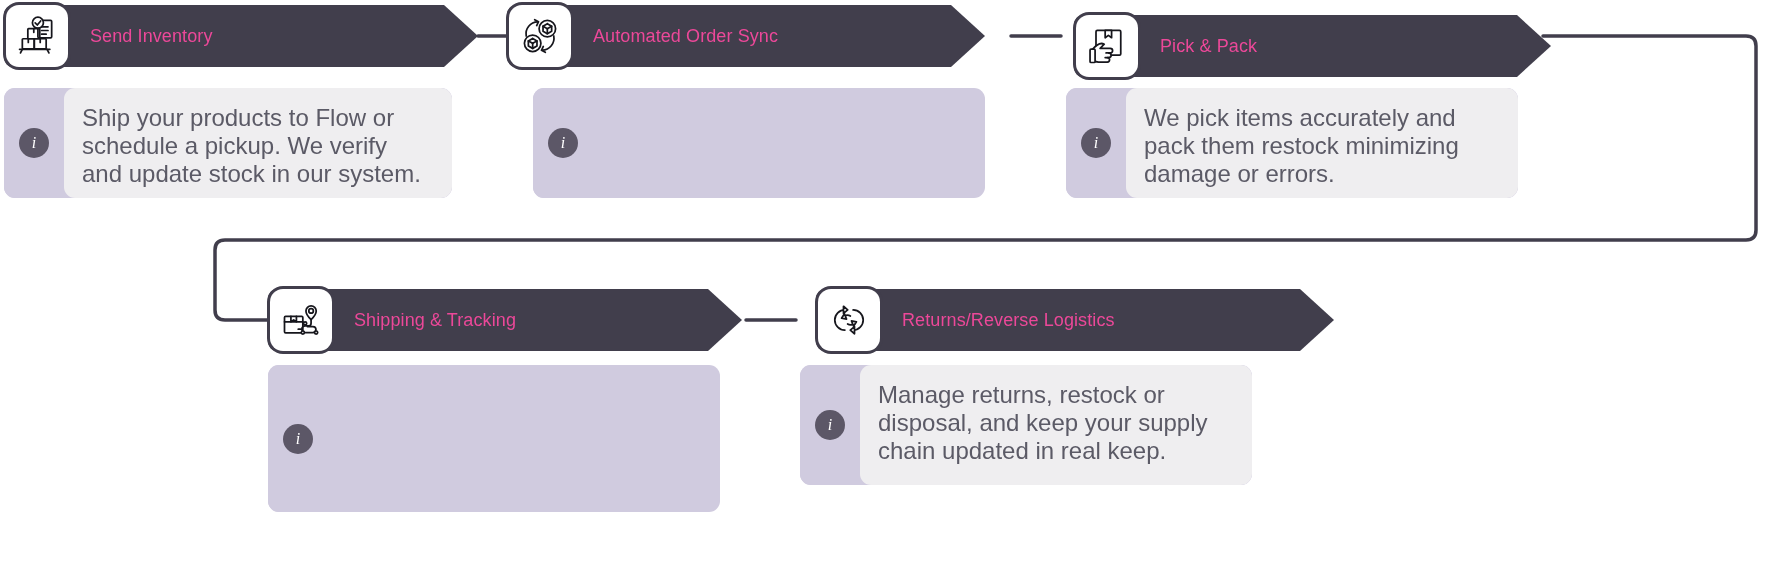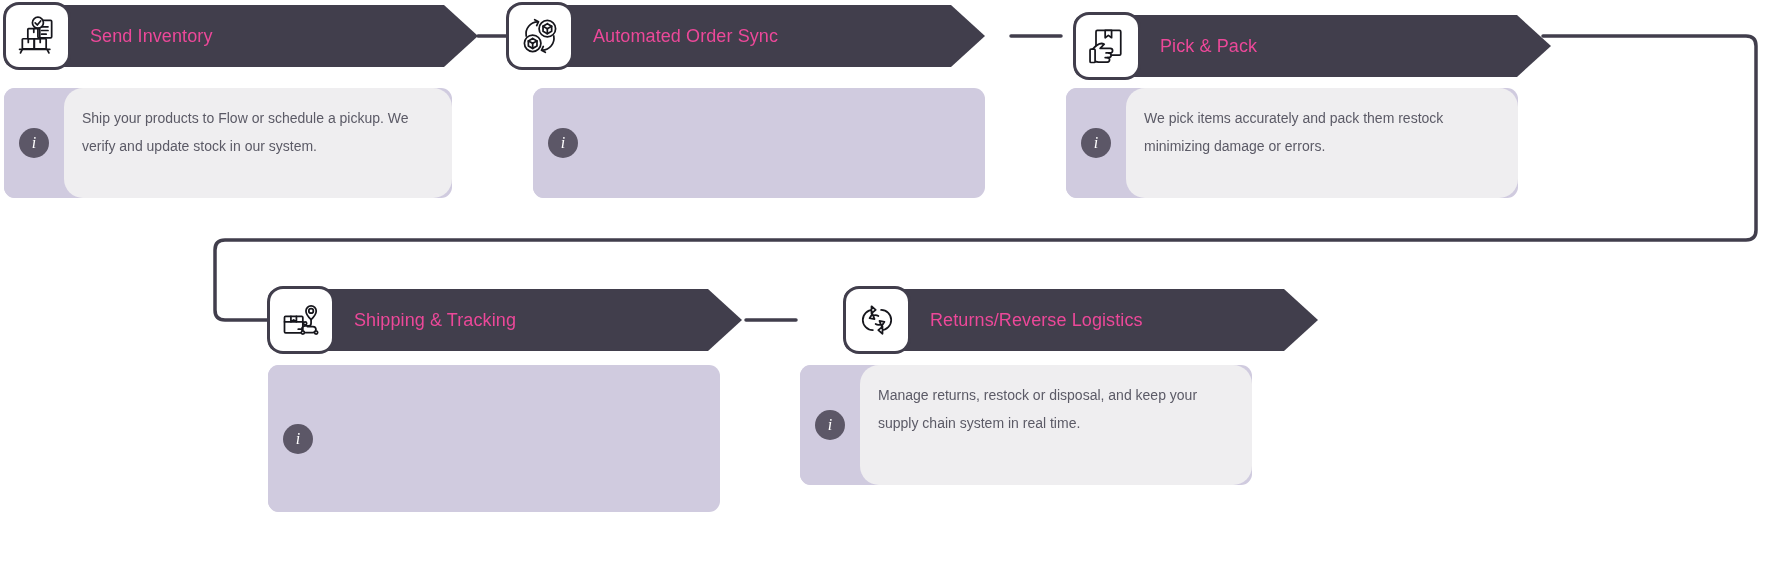--- a/index.html
+++ b/index.html
@@ -43,23 +43,23 @@
     flex:0 0 60px;display:flex;align-items:center;justify-content:center;
     background:#D0CBDF;
   }
   .idot{
     width:30px;height:30px;border-radius:50%;background:#5C5767;
     color:#ffffff;font-size:16px;font-style:italic;
     font-family:"Liberation Serif","DejaVu Serif",serif;
     display:flex;align-items:center;justify-content:center;line-height:1;
   }
   .info-body{
-    flex:1 1 auto;background:#EFEEF0;border-radius:19px;
+    flex:1 1 auto;background:#EFEEF0;border-radius:11px;
     padding:16px 20px 16px 18px;
-    color:#5B5A66;font-size:14px;line-height:28px;
+    color:#5B5A66;font-size:24px;line-height:28px;
     box-sizing:border-box;
   }
 </style>
 </head>
 <body>
 
 <div id="stage">
 
   <svg id="wires" viewBox="0 0 1770 584" width="1770" height="584" fill="none">
 
@@ -176,37 +176,37 @@
     </div>
     <div class="step-label">Shipping &amp; Tracking</div>
   </div>
 
   <div class="info" style="left:268px;top:365px;width:452px;height:147px;">
     <div class="info-badge">
       <span class="idot">i</span>
     </div>
   </div>
 
-  <div class="step" style="left:844px;top:289px;width:474px;">
+  <div class="step" style="left:816px;top:289px;width:474px;padding-left:44px;">
     <div class="bar"></div>
     <div class="tile">
       <svg width="44" height="44" viewBox="0 0 48 48" stroke="#16161c" stroke-width="1.9" fill="none" stroke-linecap="round" stroke-linejoin="round">
         <path d="M 19.5 13 a 11 11 0 1 0 0 22"></path>
         <path d="M 28.5 35 a 11 11 0 1 0 0 -22"></path>
         <path d="M 18 9 l 4.6 3.9 l -4.6 3.9 Z" fill="#ffffff"></path>
         <path d="M 30 31.2 l -4.6 3.9 l 4.6 3.9 Z" fill="#ffffff"></path>
         <path d="M 25.5 19.6 a 6.4 6.4 0 0 0 -8.8 2.2"></path>
         <path d="M 19 17.2 l -3.1 4.8 l 5.4 1.1 Z" fill="#ffffff"></path>
         <path d="M 22.5 28.4 a 6.4 6.4 0 0 0 8.8 -2.2"></path>
         <path d="M 29 30.8 l 3.1 -4.8 l -5.4 -1.1 Z" fill="#ffffff"></path>
       </svg>
     </div>
     <div class="step-label">Returns/Reverse Logistics</div>
   </div>
 
   <div class="info" style="left:800px;top:365px;width:452px;height:120px;">
     <div class="info-badge">
       <span class="idot">i</span>
     </div>
-    <div class="info-body">Manage returns, restock or disposal, and keep your supply chain system in real time.</div>
+    <div class="info-body">Manage returns, restock or disposal, and keep your supply chain updated in real keep.</div>
   </div>
 
 </div>
 
 </body></html>

